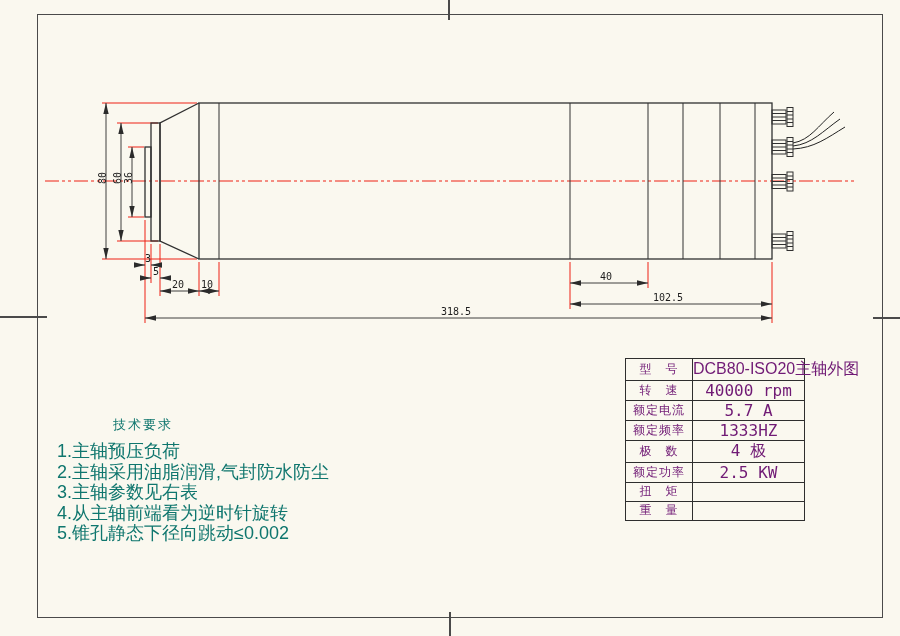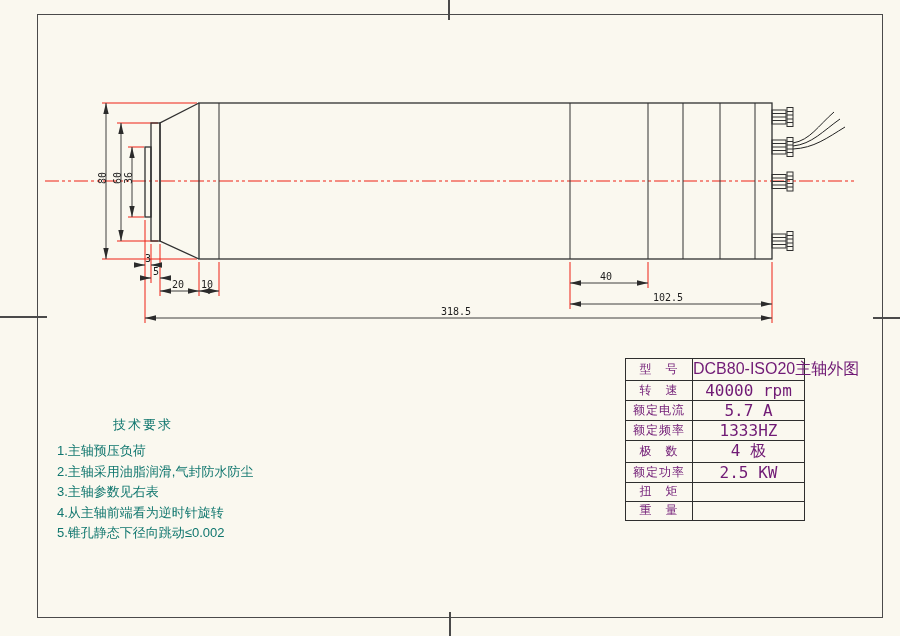--- a/index.html
+++ b/index.html
@@ -26,21 +26,21 @@
   .r{ stroke:#ee2114; stroke-width:1; fill:none; }
   .cl{ stroke:#ee2114; stroke-width:1.2; fill:none; stroke-dasharray:14 3 3 3 3 3; }
   .d{ stroke:#2b2b2b; stroke-width:0.9; fill:none; }
   text.dim{ font-family:"DejaVu Sans Mono", monospace; font-size:10px; fill:#1d1d1d; }
 
   
   .tech{
     position:absolute; left:57px; top:416px; width:280px; color:#0f766e;
   }
   .tech .t-title{ font-size:13px; margin:0 0 7px 56px; letter-spacing:2px; }
-  .tech .t-item{ font-size:13px; line-height:20.5px; white-space:nowrap; }
+  .tech .t-item{ font-size:18px; line-height:20.5px; white-space:nowrap; }
 
   
   .spec{
     position:absolute; left:625px; top:358px; width:180px;
     border:1.6px solid #2e2e2e; box-sizing:border-box;
     border-collapse:collapse; table-layout:fixed;
   }
   .spec td{
     border:1px solid #2e2e2e; height:17.9px; padding:0;
     text-align:center; vertical-align:middle; color:#701a75;

